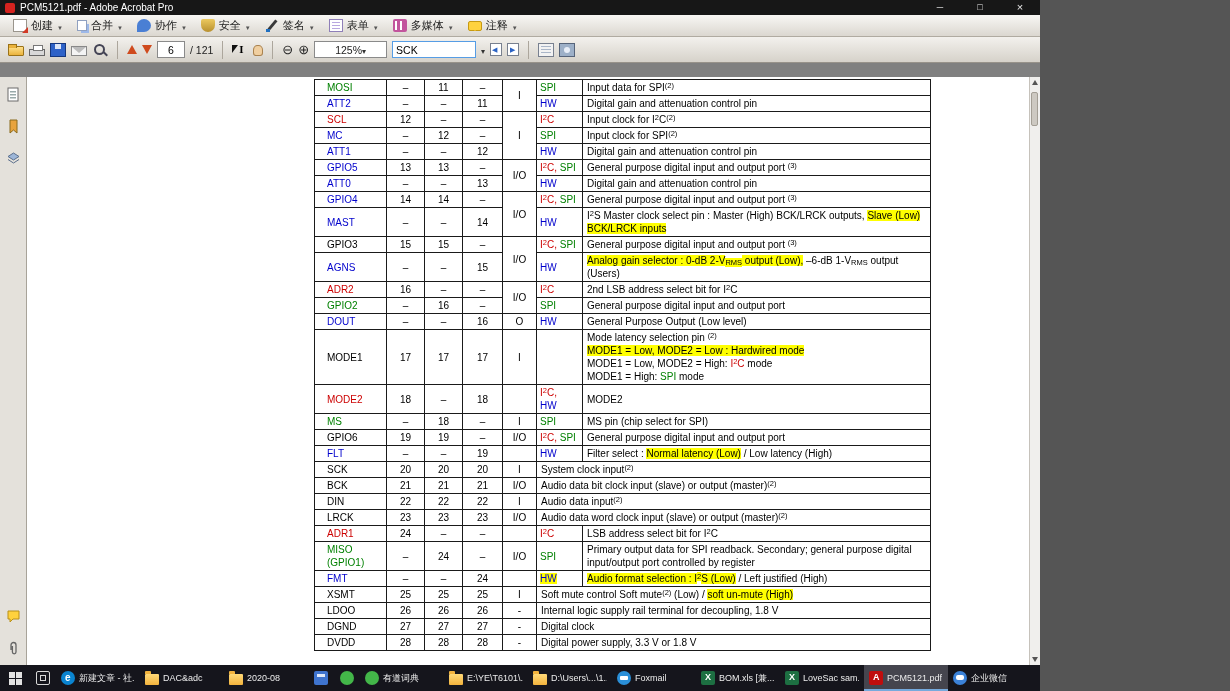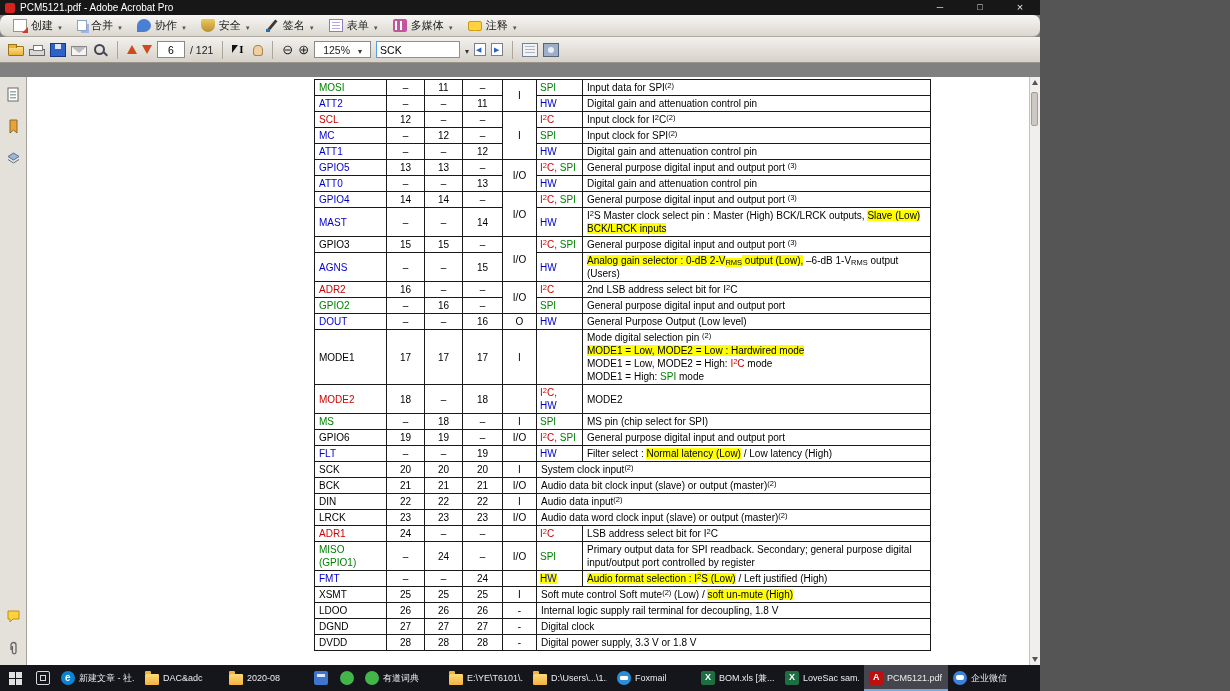--- a/index.html
+++ b/index.html
@@ -11,21 +11,21 @@
   .title-text{flex:1;white-space:nowrap;overflow:hidden;}
   .win-controls{display:flex;height:15px;}
   .wc{width:40px;text-align:center;color:#e9e9e9;font-size:9px;line-height:15px;}
   .wc-min::before{content:"─";} .wc-max::before{content:"□";} .wc-close::before{content:"×";font-size:11px;}
 
   
   .menubar{height:14px;background:#171717;color:#e4e4e4;display:flex;align-items:center;font-size:10px;line-height:14px;padding-left:2px;}
   .menu-item{padding:0 7px;white-space:nowrap;}
 
   
-  .tb1{height:22px;background:linear-gradient(#f8f7f4,#dbd7d0);border-bottom:1px solid #b0aba1;display:flex;align-items:center;padding-left:6px;box-sizing:border-box;border-radius:7px;}
+  .tb1{height:22px;background:linear-gradient(#f8f7f4,#dbd7d0);border-bottom:1px solid #b0aba1;display:flex;align-items:center;padding-left:6px;box-sizing:border-box;}
   .tb1-btn{display:flex;align-items:center;gap:4px;font-size:11px;color:#1b1b1b;padding:0 7px;height:20px;white-space:nowrap;}
   .tb1-caret::before{content:"▼";font-size:6px;color:#555;}
   .ti{width:14px;height:13px;display:inline-block;position:relative;flex:0 0 auto;}
   .ti-create{background:#fff;border:1px solid #9a958c;box-sizing:border-box;}
   .ti-create::after{content:"";position:absolute;right:-2px;bottom:-2px;width:0;height:0;border-left:6px solid transparent;border-bottom:6px solid #d23a26;}
   .ti-combine{background:#fff;border:1px solid #8fa0c0;box-shadow:3px 3px 0 -1px #9db8e8;width:10px;height:11px;box-sizing:border-box;}
   .ti-collaborate{background:#4a7fd4;border-radius:50% 50% 50% 0;}
   .ti-secure{background:linear-gradient(#ecc95e,#b8902f);border-radius:2px 2px 7px 7px;}
   .ti-sign{background:transparent;}
   .ti-sign::before{content:"";position:absolute;left:6px;top:0;width:3px;height:12px;background:#3a3a3a;transform:rotate(40deg);}
@@ -54,21 +54,21 @@
   .nav-arrow{width:0;height:0;display:inline-block;flex:0 0 auto;}
   .nav-arrow.up{border-left:5px solid transparent;border-right:5px solid transparent;border-bottom:9px solid #cf4a1d;}
   .nav-arrow.down{border-left:5px solid transparent;border-right:5px solid transparent;border-top:9px solid #cf4a1d;}
   .page-input{width:26px;height:15px;font-size:10.5px;font-family:"Liberation Sans",sans-serif;text-align:center;border:1px solid #8a8a8a;background:#fff;padding:0;}
   .page-total{color:#222;}
   .ic-select::before{content:"I";font:bold 11px "Liberation Serif",serif;color:#000;position:absolute;left:7px;top:0;}
   .ic-select::after{content:"";position:absolute;left:0;top:2px;width:0;height:0;border-top:8px solid #111;border-right:6px solid transparent;}
   .ic-hand{background:#f0cfa0;border:1px solid #a9824f;border-radius:45% 45% 30% 30%;width:10px;height:11px;margin-top:1px;box-sizing:border-box;}
   .zoomglyph{font-size:13px;line-height:14px;color:#222;flex:0 0 auto;}
   .zoom-out::before{content:"⊖";} .zoom-in::before{content:"⊕";}
-  .combo{display:inline-flex;align-items:center;background:#fff;border:1px solid #8a8a8a;height:15px;padding:0 8px;gap:8px;flex:0 0 auto;}
+  .combo{display:inline-flex;align-items:center;background:#fff;border:1px solid #8a8a8a;height:15px;padding:0 20px;gap:0;flex:0 0 auto;}
   .combo-caret::before{content:"▾";font-size:8px;color:#333;}
   .search-input{width:76px;height:15px;border:1px solid #569de5;font-size:10.5px;font-family:"Liberation Sans",sans-serif;padding:0 3px;}
   .ic-find-prev,.ic-find-next{background:#fff;border:1px solid #78808f;width:12px;height:13px;box-sizing:border-box;}
   .ic-find-prev::after{content:"◀";position:absolute;left:1px;top:2px;font-size:7px;color:#2b63c4;}
   .ic-find-next::after{content:"▶";position:absolute;left:2px;top:2px;font-size:7px;color:#2b63c4;}
   .ic-scroll-mode{background:#f2f2f2;border:1px solid #78808f;box-sizing:border-box;}
   .ic-scroll-mode::before{content:"";position:absolute;left:2px;top:2px;right:2px;height:8px;background:repeating-linear-gradient(#aab6c8 0 1px,transparent 1px 3px);}
   .ic-snapshot{background:#9db0c8;border:1px solid #56647a;box-sizing:border-box;}
   .ic-snapshot::before{content:"";position:absolute;left:4px;top:3px;width:6px;height:6px;background:#e8eef8;border-radius:50%;}
 
@@ -81,21 +81,21 @@
   .scroll{width:10px;background:#f0efed;border-left:1px solid #c6c2bb;position:relative;flex:0 0 auto;}
   .sb-arrow{position:absolute;left:0;width:10px;height:12px;}
   .sb-arrow.up{top:0;} .sb-arrow.down{bottom:0;}
   .sb-arrow.up::before{content:"";position:absolute;left:2px;top:3px;border-left:3px solid transparent;border-right:3px solid transparent;border-bottom:5px solid #555;}
   .sb-arrow.down::before{content:"";position:absolute;left:2px;top:4px;border-left:3px solid transparent;border-right:3px solid transparent;border-top:5px solid #555;}
   .sb-thumb{position:absolute;top:15px;left:1px;width:7px;height:34px;background:#cdc9c2;border:1px solid #a39e95;border-radius:2px;box-sizing:border-box;}
 
   
   .pin-table{border-collapse:collapse;font-size:10px;color:#000;margin:2px 0 0 287px;table-layout:fixed;}
   .pin-table td{border:1px solid #1a1a1a;padding:1px 3px;line-height:13px;vertical-align:middle;overflow:hidden;}
-  .pin-table td.name{padding-left:4px;}
+  .pin-table td.name{padding-left:12px;}
   .pin-table td.num,.pin-table td.io{text-align:center;}
   .pin-table td.desc{padding-left:4px;}
   .ln{white-space:nowrap;}
   .sup{font-size:7.5px;vertical-align:top;line-height:9px;}
   .sub{font-size:7.5px;vertical-align:bottom;line-height:9px;}
   .c-r{color:#cc0000;} .c-g{color:#008000;} .c-b{color:#0000cc;}
   .hl{background:#ffff00;}
   .fnotes{margin:5px 0 0 290px;font-size:9.5px;color:#000;line-height:14px;}
   .fn-n{display:inline-block;width:26px;}
 
@@ -443,21 +443,21 @@
               </td>
             </tr>
             <tr>
               <td class="name">MODE1</td>
               <td class="num">17</td>
               <td class="num">17</td>
               <td class="num">17</td>
               <td class="io">I</td>
               <td class="iface"></td>
               <td class="desc">
-                <div class="ln"><span>Mode digital selection pin </span><span class="sup">(2)</span></div>
+                <div class="ln"><span>Mode latency selection pin </span><span class="sup">(2)</span></div>
                 <div class="ln"><span class="hl">MODE1 = Low, MODE2 = Low : Hardwired mode</span></div>
                 <div class="ln"><span>MODE1 = Low, MODE2 = High: </span><span class="c-r">I</span><span class="c-r sup">2</span><span class="c-r">C</span><span> mode</span></div>
                 <div class="ln"><span>MODE1 = High: </span><span class="c-g">SPI</span><span> mode</span></div>
               </td>
             </tr>
             <tr>
               <td class="name c-r">MODE2</td>
               <td class="num">18</td>
               <td class="num">–</td>
               <td class="num">18</td>

